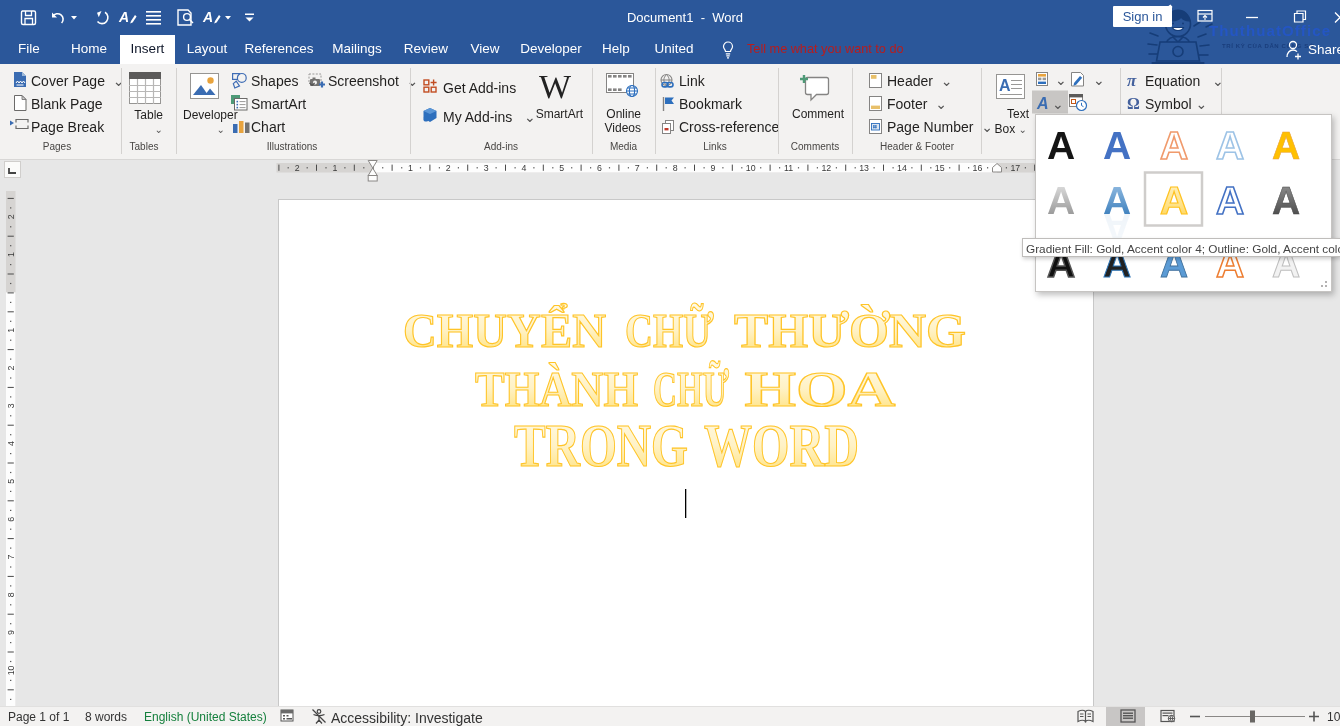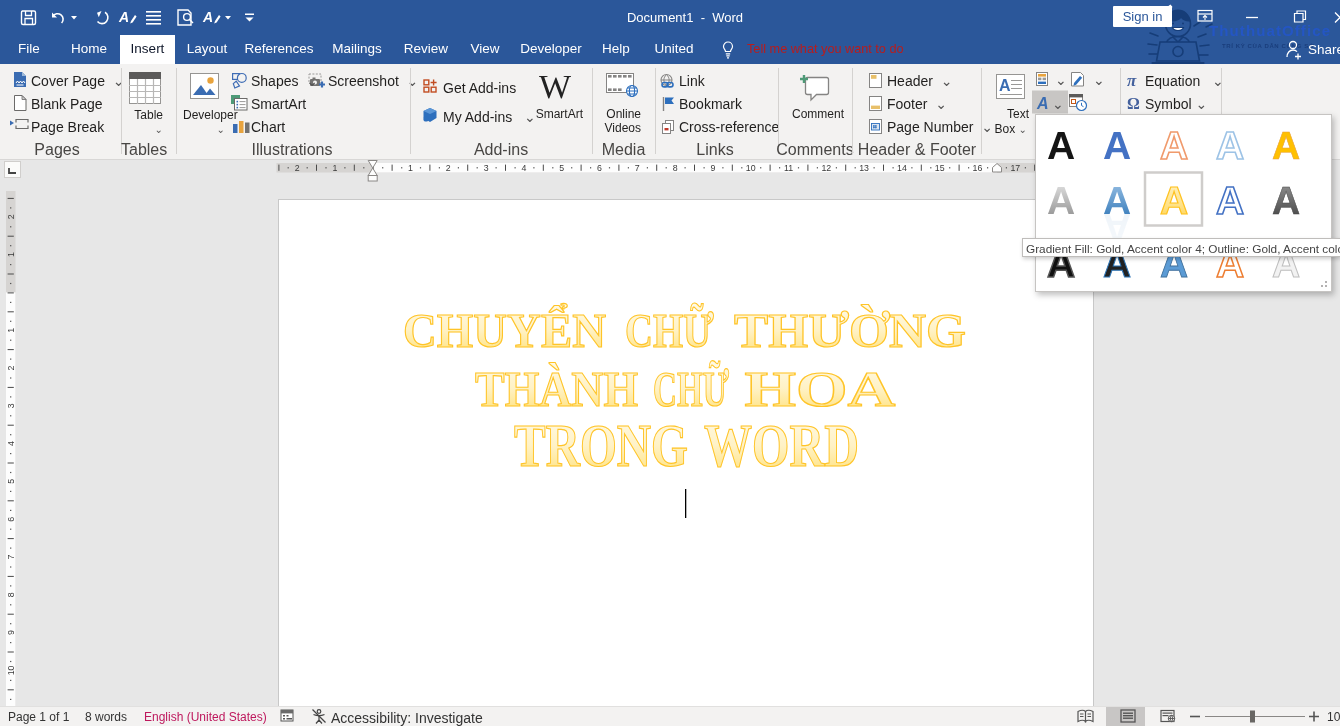--- a/index.html
+++ b/index.html
@@ -5,21 +5,21 @@
 html,body{width:1340px;height:726px;overflow:hidden}
 body{font-family:"Liberation Sans",sans-serif;position:relative;background:#e7e7e7}
 .abs{position:absolute}
 #titlebar{left:0;top:0;width:1340px;height:35px;background:#2b579a}
 #tabrow{left:0;top:35px;width:1340px;height:29px;background:#2b579a}
 #ribbon{left:0;top:64px;width:1340px;height:96px;background:#f3f2f1;border-bottom:1px solid #d8d7d6}
 #statusbar{left:0;top:706px;width:1340px;height:20px;background:#f3f2f1;border-top:1px solid #e1e0df;font-size:12px;color:#444}
 #page{left:278px;top:199px;width:816px;height:507px;background:#fff;border:1px solid #c8c8c8;border-bottom:none}
 .tab{position:absolute;top:35px;height:29px;line-height:28px;color:#fff;font-size:13.5px;text-align:center}
 .tab.sel{background:#fff;color:#0f172a}
-.glabel{position:absolute;top:141px;font-size:16px;color:#484644;text-align:center;white-space:nowrap}
+.glabel{position:absolute;top:141px;font-size:10px;color:#484644;text-align:center;white-space:nowrap}
 .gsep{position:absolute;top:68px;height:86px;width:1px;background:#d4d2d0}
 .itxt{position:absolute;font-size:14px;color:#201f1e;white-space:nowrap}
 .bigtxt{position:absolute;font-size:12px;color:#201f1e;text-align:right;white-space:nowrap}
 svg{display:block}
 </style></head>
 <body>
 <div id="titlebar" class="abs"></div>
 <div id="tabrow" class="abs"></div>
 <div id="ribbon" class="abs"></div>
 <svg class="abs" style="left:0;top:64px" width="1340" height="96" viewBox="0 0 1340 96">
@@ -575,21 +575,21 @@
     </g>
 </svg>
 <div class="abs" style="left:1022px;top:238px;width:318px;height:19px;background:#fff;border:1px solid #bfbdbb;border-right:none;box-shadow:1px 2px 4px rgba(0,0,0,0.2);overflow:hidden">
  <div style="font-size:11.8px;color:#444;white-space:nowrap;padding:2.5px 0 0 3px">Gradient Fill: Gold, Accent color 4; Outline: Gold, Accent color 4</div>
 </div>
 
 <div id="statusbar" class="abs"></div>
 
 <div class="abs" style="left:8px;top:710px;font-size:12px;color:#333">Page 1 of 1</div>
 <div class="abs" style="left:85px;top:710px;font-size:12px;color:#333">8 words</div>
-<div class="abs" style="left:144px;top:710px;font-size:12px;color:#be185d">English (United States)</div>
+<div class="abs" style="left:144px;top:710px;font-size:12px;color:#15803d">English (United States)</div>
 <svg class="abs" style="left:280px;top:709px" width="15" height="14" viewBox="0 0 15 14">
  <rect x="1" y="1" width="12" height="11" fill="#fff" stroke="#555"></rect>
  <rect x="1" y="1" width="12" height="3.4" fill="#6a6a6a"></rect>
  <g fill="#555">
       <rect x="3" y="6" width="2" height="1.5"></rect>
       <rect x="6.5" y="6" width="2" height="1.5"></rect>
       <rect x="3" y="9" width="2" height="1.5"></rect>
       <rect x="6.5" y="9" width="5.5" height="1.5"></rect>
     </g>
 </svg>

